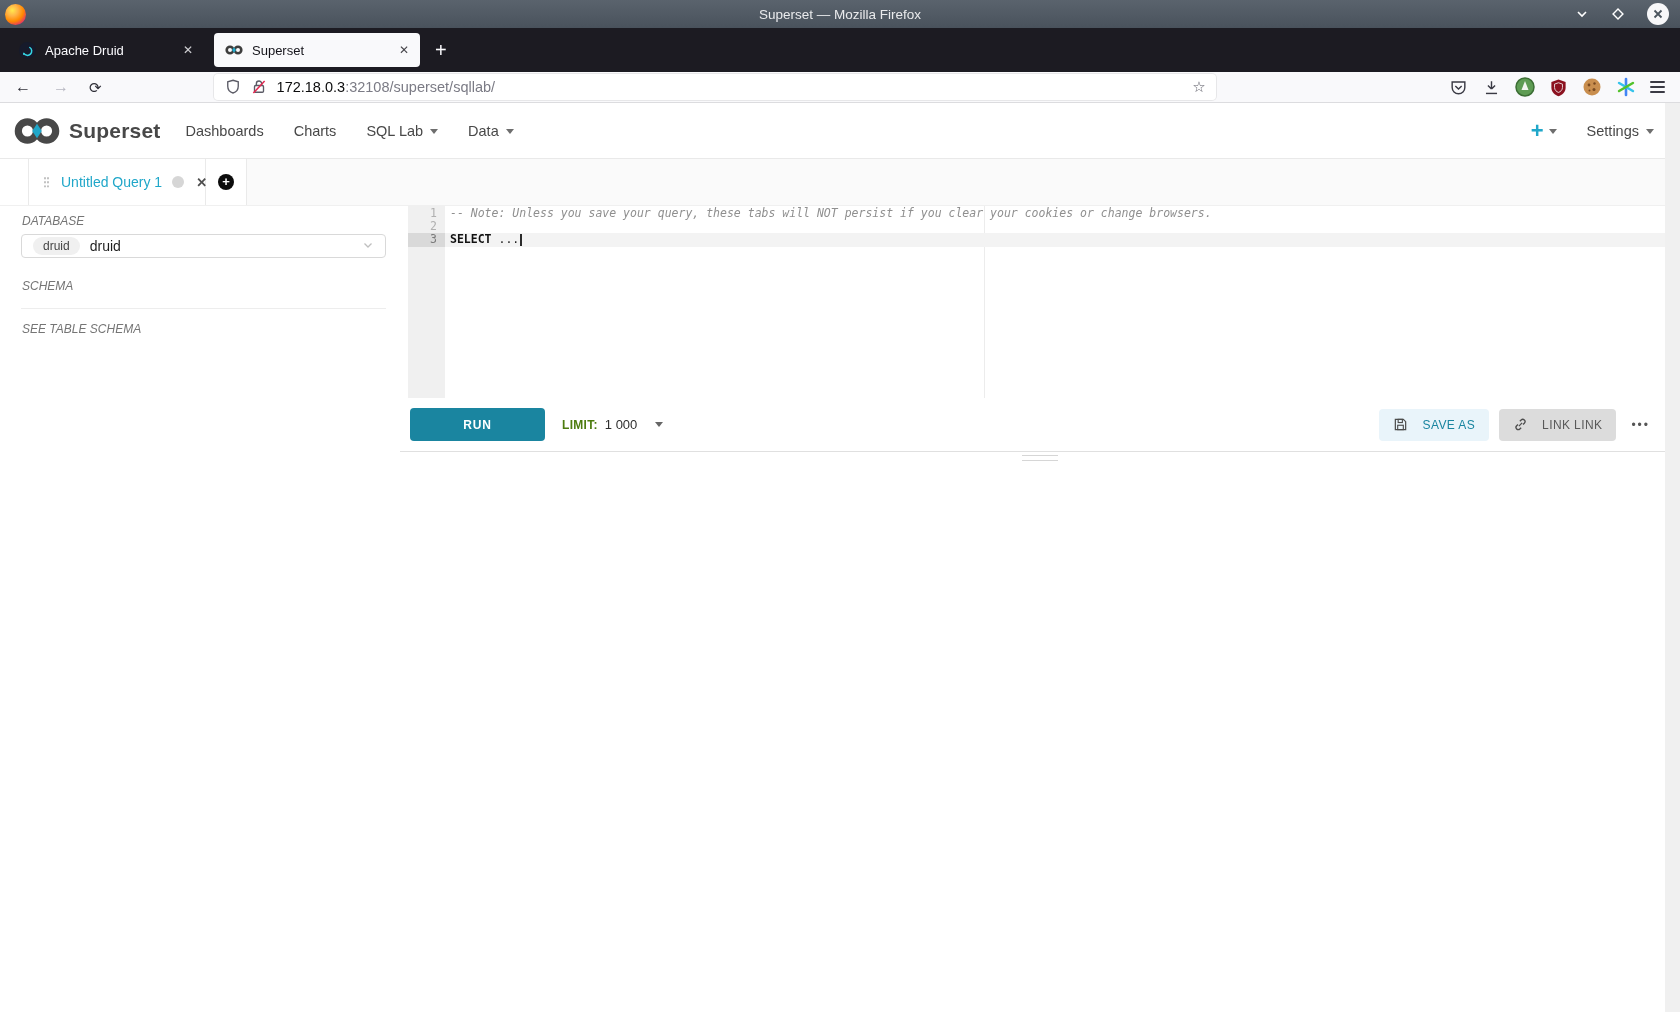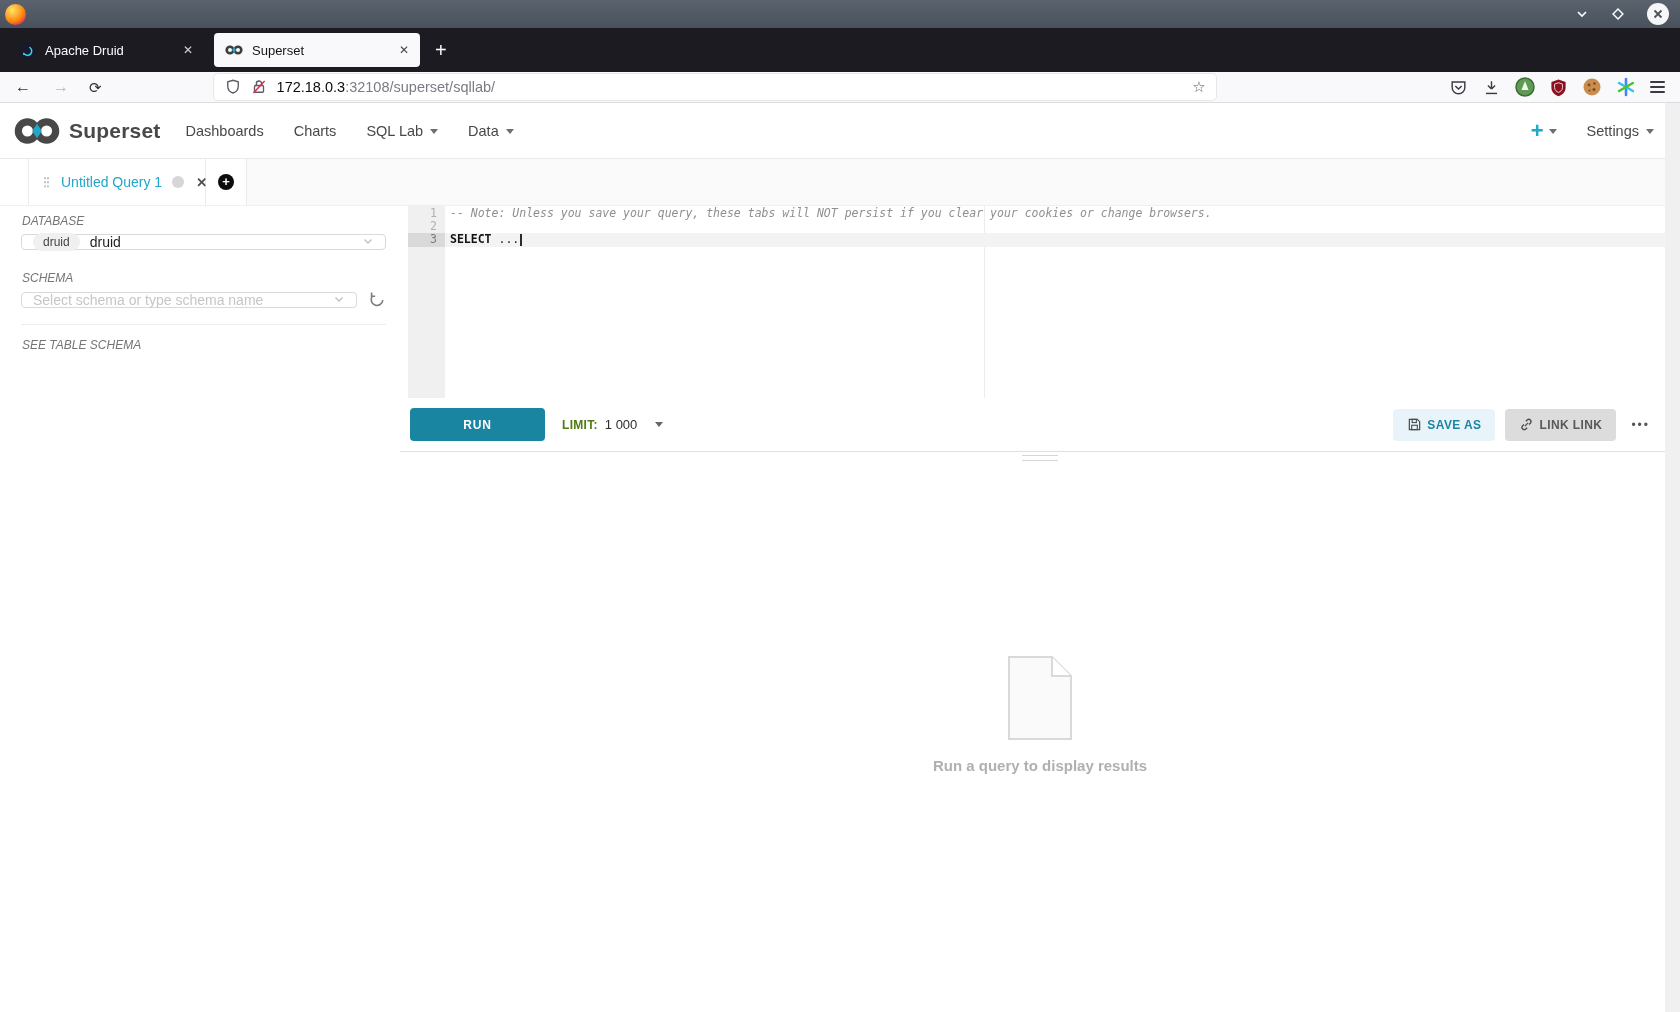--- a/index.html
+++ b/index.html
@@ -56,21 +56,21 @@
   .qtitle{color:#20a7c9;font-size:14px;white-space:nowrap;}
   .qdot{width:12px;height:12px;border-radius:50%;background:#d6d6d6;flex:none;margin-left:2px;}
   .qclose{color:#4f4f4f;font-size:13px;font-weight:bold;margin-left:4px;}
   .qadd{width:41px;border-right:1px solid #eaeaea;display:flex;align-items:center;justify-content:center;}
   .qadd-circle{width:16px;height:16px;border-radius:50%;background:#0c0c0c;color:#fff;display:flex;align-items:center;justify-content:center;font-size:13px;font-weight:bold;line-height:14px;}
   .qrest{flex:1;background:#fafafa;}
   
   .main{display:flex;height:806px;}
   .sidebar{width:400px;padding:8px 14px 0 21px;}
   .side-label{font-size:12px;color:#757575;margin:0 0 6px 1px;font-style:italic;}
-  .sel{height:16px;border:1px solid #d9d9d9;border-radius:4px;display:flex;align-items:center;padding:0 11px;background:#fff;}
+  .sel{height:24px;border:1px solid #d9d9d9;border-radius:4px;display:flex;align-items:center;padding:0 11px;background:#fff;}
   .sel-tag{background:#f0f0f0;border-radius:11px;padding:2px 10px;font-size:12px;color:#454545;margin-right:10px;}
   .sel-val{font-size:14px;color:#1f1f1f;}
   .sel-ph{font-size:14px;color:#c6c6c6;white-space:nowrap;overflow:hidden;}
   .sel-chev{margin-left:auto;flex:none;}
   .side-row{display:flex;align-items:center;}
   .side-row .sel{flex:1;}
   .refresh{margin-left:11px;flex:none;display:flex;}
   .side-divider{border-top:1px solid #ededed;margin-top:15px;}
   .mt21{margin-top:21px;} .mt13{margin-top:13px;}
   
@@ -88,40 +88,41 @@
   .kw{font-weight:bold;color:#111;}
   .cursor{display:inline-block;width:2px;height:12px;background:#2b2b2b;vertical-align:text-bottom;margin-left:1px;}
   
   .etoolbar{height:54px;display:flex;align-items:center;border-bottom:1px solid #e0e0e0;padding:0 30px 0 10px;}
   .run-btn{width:135px;height:33px;background:#1a85a0;color:#fff;border-radius:4px;display:flex;align-items:center;justify-content:center;font-size:12px;font-weight:bold;letter-spacing:.8px;}
   .limit{margin-left:17px;display:flex;align-items:center;}
   .limit-label{font-size:12px;font-weight:bold;color:#4d7c0f;letter-spacing:.3px;}
   .limit-val{margin-left:7px;font-size:13px;color:#2e2e2e;}
   .limit-caret{margin-left:18px;width:0;height:0;border-left:4px solid transparent;border-right:4px solid transparent;border-top:5px solid #666;}
   .spacer{flex:1;}
-  .btn-light{height:32px;display:flex;align-items:center;gap:5px;padding:0 14px;border-radius:4px;font-size:12px;font-weight:bold;letter-spacing:.4px;text-align:center;}
+  .btn-light{height:32px;display:flex;align-items:center;gap:14px;padding:0 14px;border-radius:4px;font-size:12px;font-weight:normal;letter-spacing:.4px;text-align:center;}
   .saveas{background:#e9f4fa;color:#1985a0;}
   .copylink{background:#dcdcdc;color:#595959;margin-left:10px;}
   .more-dots{margin-left:15px;color:#555;font-size:12px;letter-spacing:2px;}
   
   .results{flex:1;position:relative;}
   .rhandle{position:absolute;top:3px;left:50%;transform:translateX(-50%);width:36px;height:6px;border-top:1px solid #d6d6d6;border-bottom:1px solid #d6d6d6;}
   .rtabs{display:flex;gap:35px;padding:18px 0 0 23px;border-bottom:1px solid #ececec;}
   .rtab{padding-bottom:9px;font-size:12px;letter-spacing:.4px;color:#6b7486;}
   .rtab.active{color:#444d63;font-weight:bold;border-bottom:2px solid #444d63;margin-bottom:-1px;}
   .empty{display:flex;flex-direction:column;align-items:center;margin-top:204px;}
   .empty-text{margin-top:17px;font-size:15px;font-weight:bold;color:#b0b0b0;}
   
   .scrollstrip{position:absolute;right:0;top:103px;bottom:0;width:15px;background:#f0f0f0;}
 </style>
 </head>
 <body>
 
 <div class="titlebar">
   <span class="ff-logo"></span>
+  <div class="win-title">Superset — Mozilla Firefox</div>
   <div class="win-controls">
     <span class="wc">
       <svg width="14" height="14">
           <path d="M3 5l4 4 4-4" stroke="#fff" stroke-width="1.6" fill="none"></path>
         </svg>
     </span>
     <span class="wc">
       <svg width="16" height="16">
           <rect x="4.5" y="4.5" width="7" height="7" transform="rotate(45 8 8)" fill="none" stroke="#fff" stroke-width="1.4"></rect>
         </svg>
@@ -289,36 +290,20 @@
       <span class="sel-tag">druid</span>
       <span class="sel-val">druid</span>
       <span class="sel-chev">
         <svg width="12" height="12" viewBox="0 0 12 12">
             <path d="M2.5 4.5L6 8l3.5-3.5" stroke="#bfbfbf" stroke-width="1.3" fill="none"></path>
           </svg>
       </span>
     </div>
 
     <div class="side-label mt21">SCHEMA</div>
-    <div class="side-row">
-      <div class="sel">
-        <span class="sel-ph">Select schema or type schema name</span>
-        <span class="sel-chev">
-          <svg width="12" height="12" viewBox="0 0 12 12">
-              <path d="M2.5 4.5L6 8l3.5-3.5" stroke="#bfbfbf" stroke-width="1.3" fill="none"></path>
-            </svg>
-        </span>
-      </div>
-      <span class="refresh">
-        <svg width="18" height="18" viewBox="0 0 16 16">
-            <path d="M13.2 8A5.2 5.2 0 114 4.3" fill="none" stroke="#7d7d7d" stroke-width="1.4"></path>
-            <path d="M3.2 1.4v3.2h3.2" fill="none" stroke="#7d7d7d" stroke-width="1.4"></path>
-          </svg>
-      </span>
-    </div>
 
     <div class="side-divider"></div>
 
     <div class="side-label mt13">SEE TABLE SCHEMA</div>
   </div>
 
   <div class="editorpane">
     <div class="ace">
       <div class="gutterbg"></div>
       <div class="printmargin"></div>
@@ -364,24 +349,17 @@
               <path d="M8.7 11.4l-1.4 1.4a2.4 2.4 0 01-3.4-3.4L5.3 8" fill="none" stroke="#4d4d4d" stroke-width="1.4"></path>
             </svg>
         </span>
         <span>LINK LINK</span>
       </div>
       <span class="more-dots">•••</span>
     </div>
 
     <div class="results">
       <div class="rhandle"></div>
-      <div class="empty">
-        <svg width="64" height="84" viewBox="0 0 64 84">
-          <path d="M1 1H44L63 20V83H1Z" fill="#fafafa" stroke="#d9d9d9" stroke-width="2"></path>
-          <path d="M44 1V20H63" fill="#ffffff" stroke="#d9d9d9" stroke-width="2"></path>
-        </svg>
-        <div class="empty-text">Run a query to display results</div>
-      </div>
     </div>
   </div>
 </div>
 
 <div class="scrollstrip"></div>
 
 </body></html>

